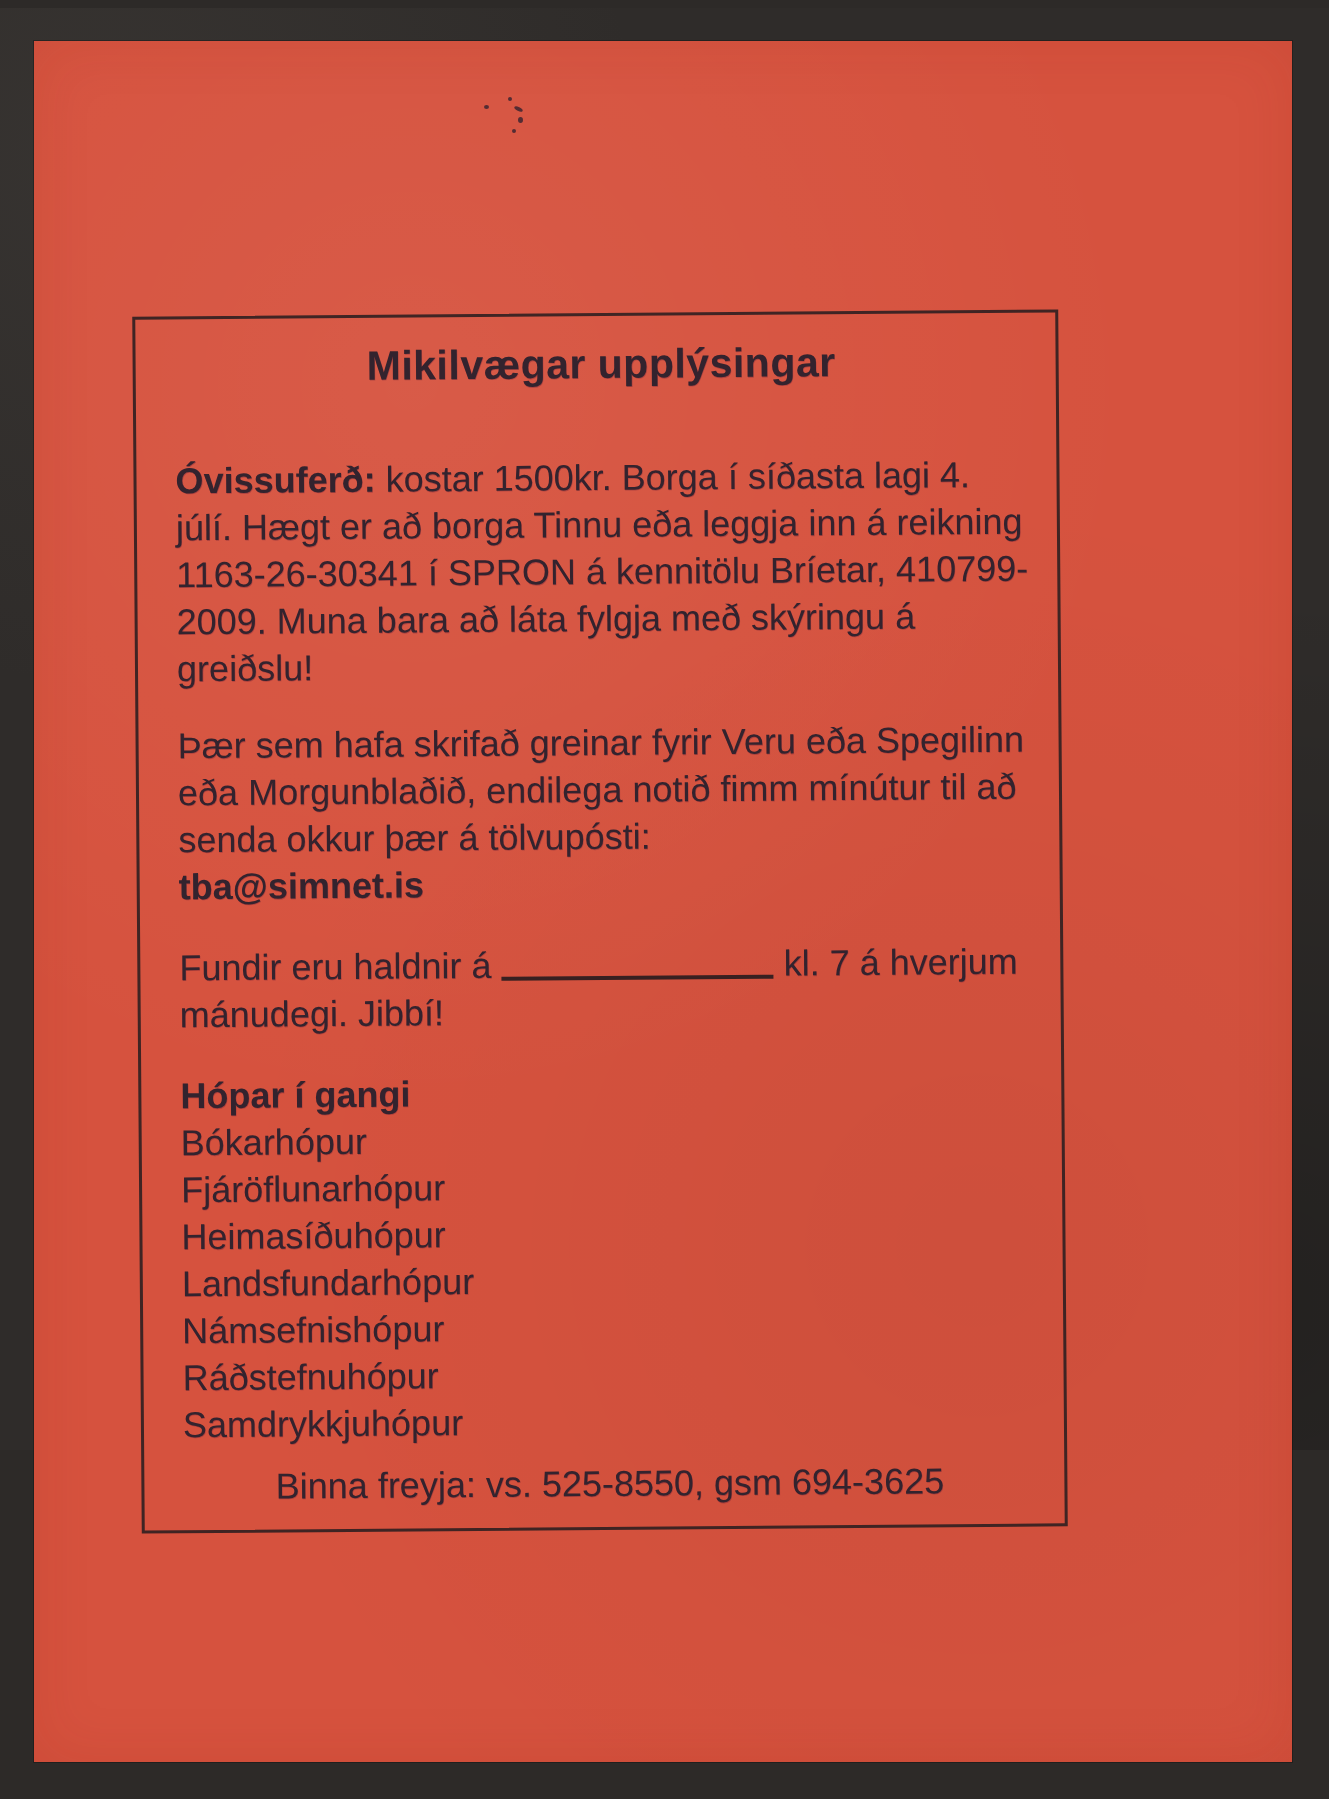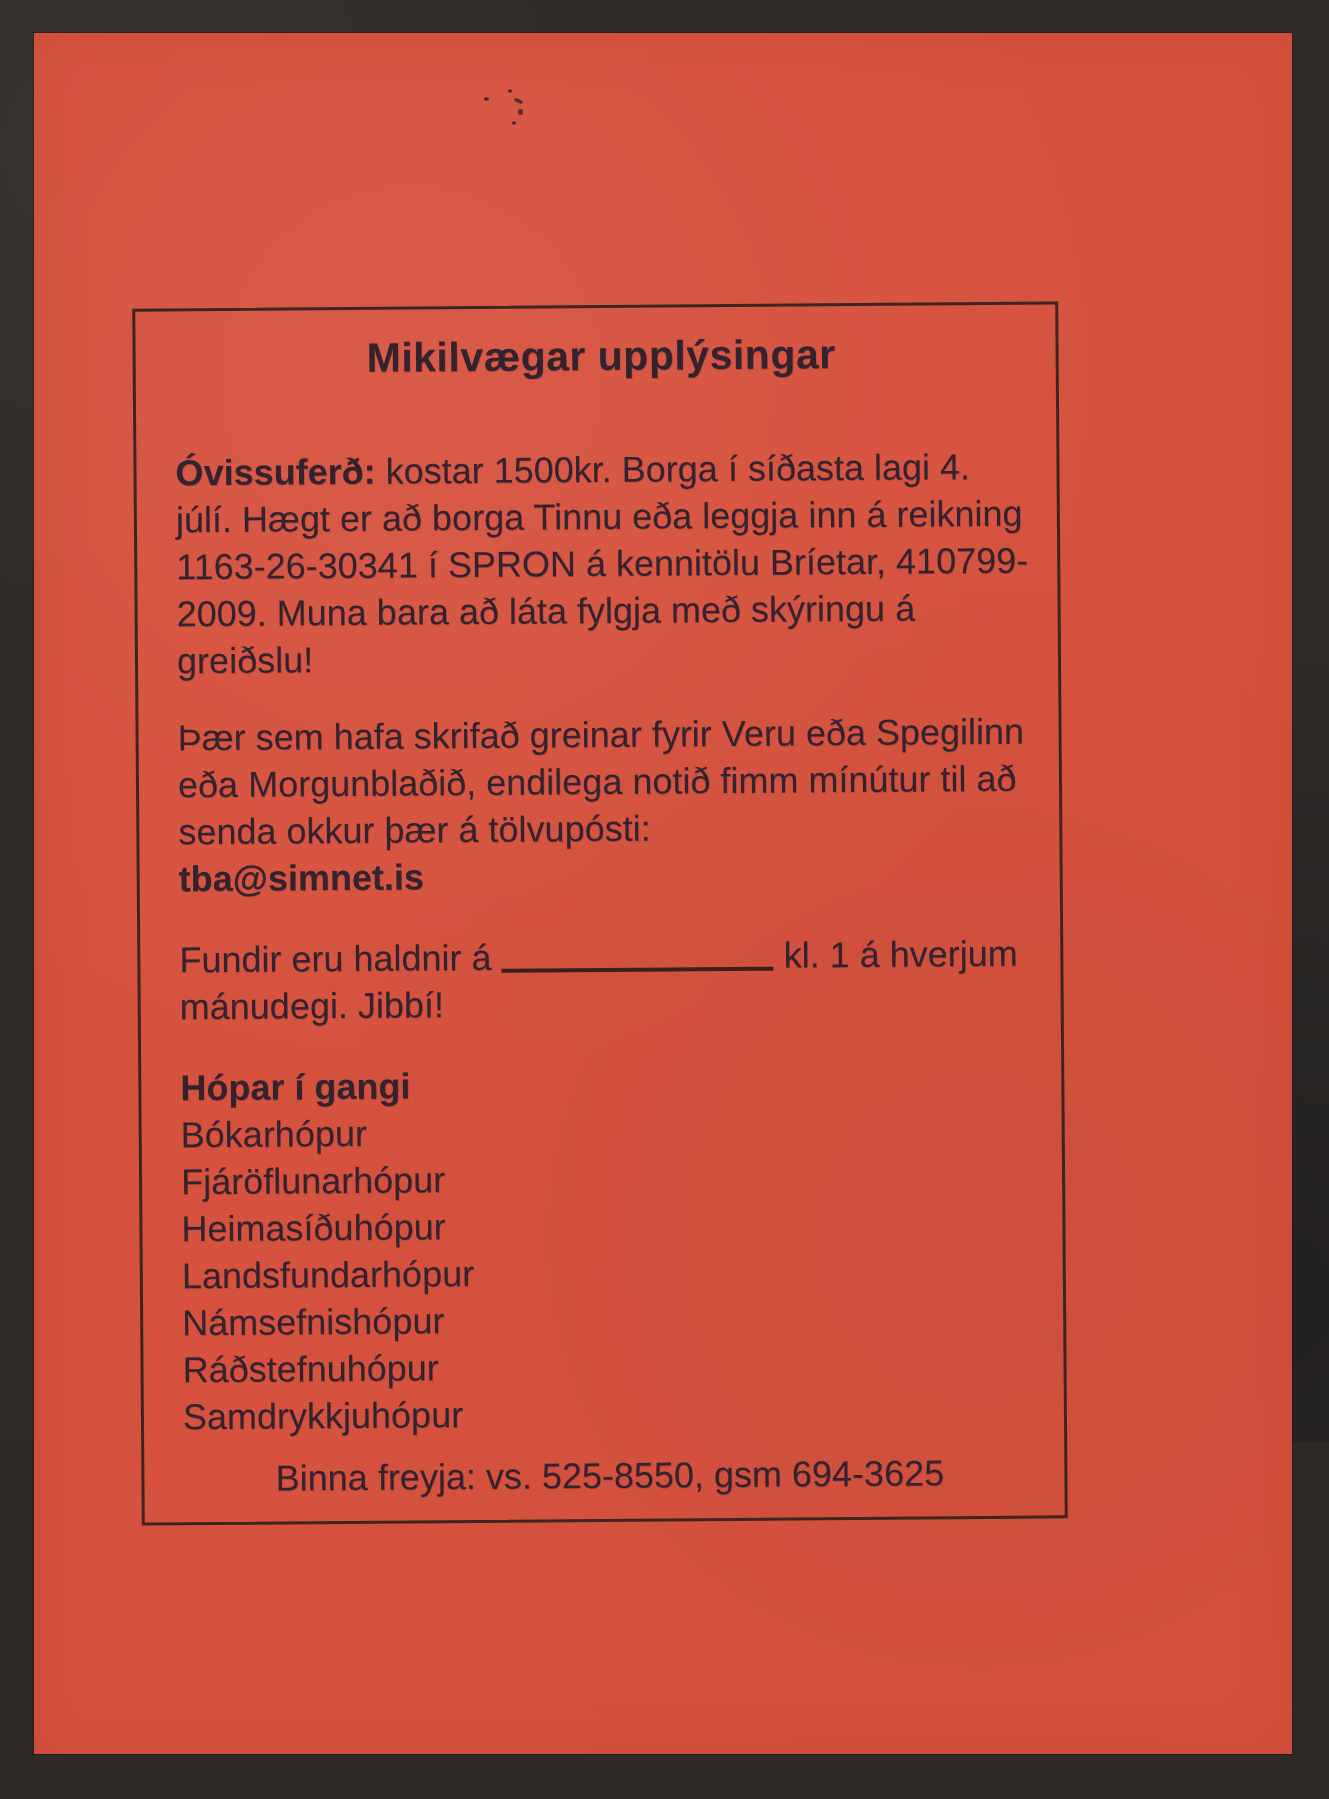--- a/index.html
+++ b/index.html
@@ -15,20 +15,21 @@
 
   
   .scan-bg {
     position: relative;
     width: 1329px;
     height: 1442px;
     background:
       radial-gradient(circle at 8% 10%, rgba(90,85,80,0.18), transparent 30%),
       radial-gradient(circle at 95% 90%, rgba(0,0,0,0.25), transparent 40%),
       #2f2c2a;
+    margin-top: 8px;
   }
 
   
   .paper {
     position: absolute;
     left: 34px;
     top: 33px;
     width: 1258px;
     height: 1721px;
     background:
@@ -153,21 +154,21 @@
       </p>
 
       <p class="body-text p-articles">
         <span>Þær sem hafa skrifað greinar fyrir Veru eða Spegilinn eða Morgunblaðið, endilega notið fimm mínútur til að senda okkur þær á tölvupósti:</span>
         <strong class="email">tba@simnet.is</strong>
       </p>
 
       <p class="body-text p-meetings">
         <span>Fundir eru haldnir á</span>
         <span class="blank-line"></span>
-        <span>kl. 1 á</span>
+        <span>kl. 7 á</span>
         <span>hverjum mánudegi. Jibbí!</span>
       </p>
 
       <div class="groups">
         <h2>Hópar í gangi</h2>
         <ul>
           <li>Bókarhópur</li>
           <li>Fjáröflunarhópur</li>
           <li>Heimasíðuhópur</li>
           <li>Landsfundarhópur</li>

